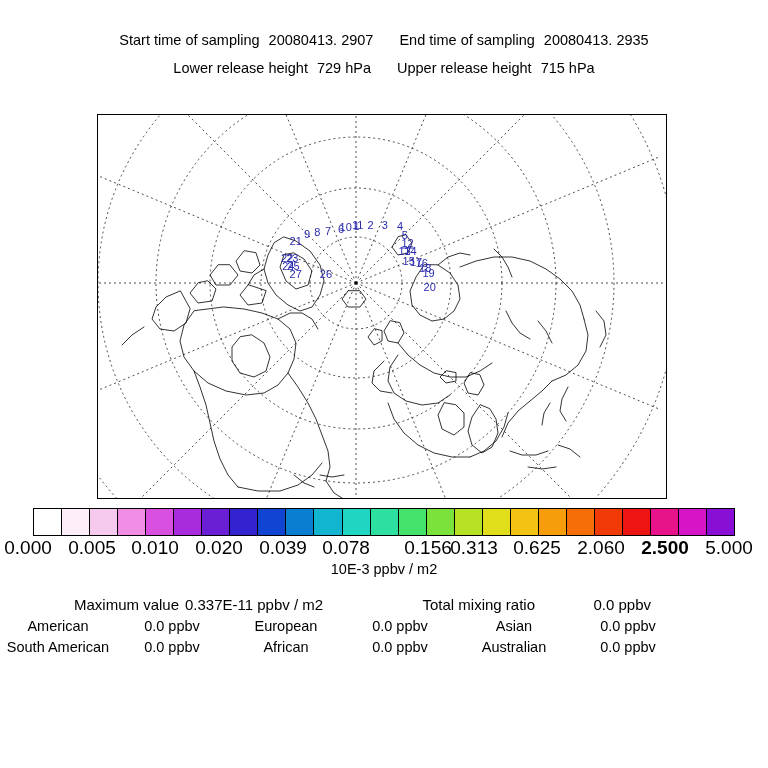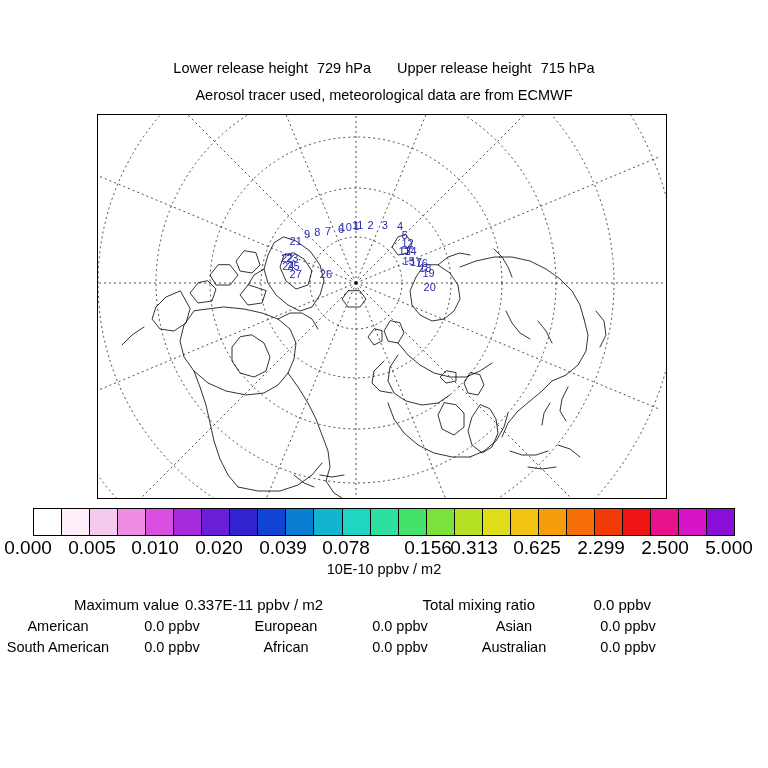--- a/index.html
+++ b/index.html
@@ -151,26 +151,28 @@
   .r3 .g { width: 228px; display: flex; }
   .r3 .g .stat-name { width: 120px; text-align: center; }
   .r3 .g .stat-val  { width: 108px; text-align: center; }
 </style>
 </head>
 <body>
 
 <div class="page">
 
 
+  <div class="subline l1">
+    <span>Start time of sampling</span><span class="gapsmall"></span><span>20080413.  2907</span><span class="gapwide"></span><span>End time of sampling</span><span class="gapsmall"></span><span>20080413.  2935</span>
+  </div>
 
   <div class="subline l2">
     <span>Lower release height</span><span class="gapsmall"></span><span>729 hPa</span><span class="gapwide"></span><span>Upper release height</span><span class="gapsmall"></span><span>715 hPa</span>
   </div>
 
-  <div class="subline l3">Aerosol tracer used, meteorological data are from ECMWF</div>
 
   <div class="map-frame">
     <svg width="568" height="383" viewBox="0 0 568 383" xmlns="http://www.w3.org/2000/svg">
       <defs>
         <clipPath id="frameclip">
             <rect x="0" y="0" width="568" height="383"></rect>
           </clipPath>
       </defs>
       <g clip-path="url(#frameclip)">
 
@@ -346,26 +348,26 @@
   <div class="cb-labels">
     <span class="cb-label" style="left:28px;">0.000</span>
     <span class="cb-label" style="left:92px;">0.005</span>
     <span class="cb-label" style="left:155px;">0.010</span>
     <span class="cb-label" style="left:219px;">0.020</span>
     <span class="cb-label" style="left:283px;">0.039</span>
     <span class="cb-label" style="left:346px;">0.078</span>
     <span class="cb-label" style="left:420px;margin-left:8px;">0.156</span>
     <span class="cb-label" style="left:474px;">0.313</span>
     <span class="cb-label" style="left:537px;">0.625</span>
-    <span class="cb-label" style="left:601px;">2.299</span>
-    <span class="cb-label" style="left:665px;">2.500</span>
+    <span class="cb-label" style="left:601px;">2.060</span>
+    <span class="cb-label" style="left:665px;font-weight:bold;">2.500</span>
     <span class="cb-label" style="left:729px;">5.000</span>
   </div>
 
-  <div class="cb-unit">10E-10 ppbv / m2</div>
+  <div class="cb-unit">10E-3 ppbv / m2</div>
 
   <div class="stats">
     <div class="stats-row top r1">
       <span class="cellgrp g1">
         <span class="stat-name">Maximum value</span>
         <span class="stat-val" style="text-align:left;">0.337E-11 ppbv / m2</span>
       </span>
       <span class="cellgrp g2">
         <span class="stat-name">Total mixing ratio</span>
         <span class="stat-val">0.0 ppbv</span>

